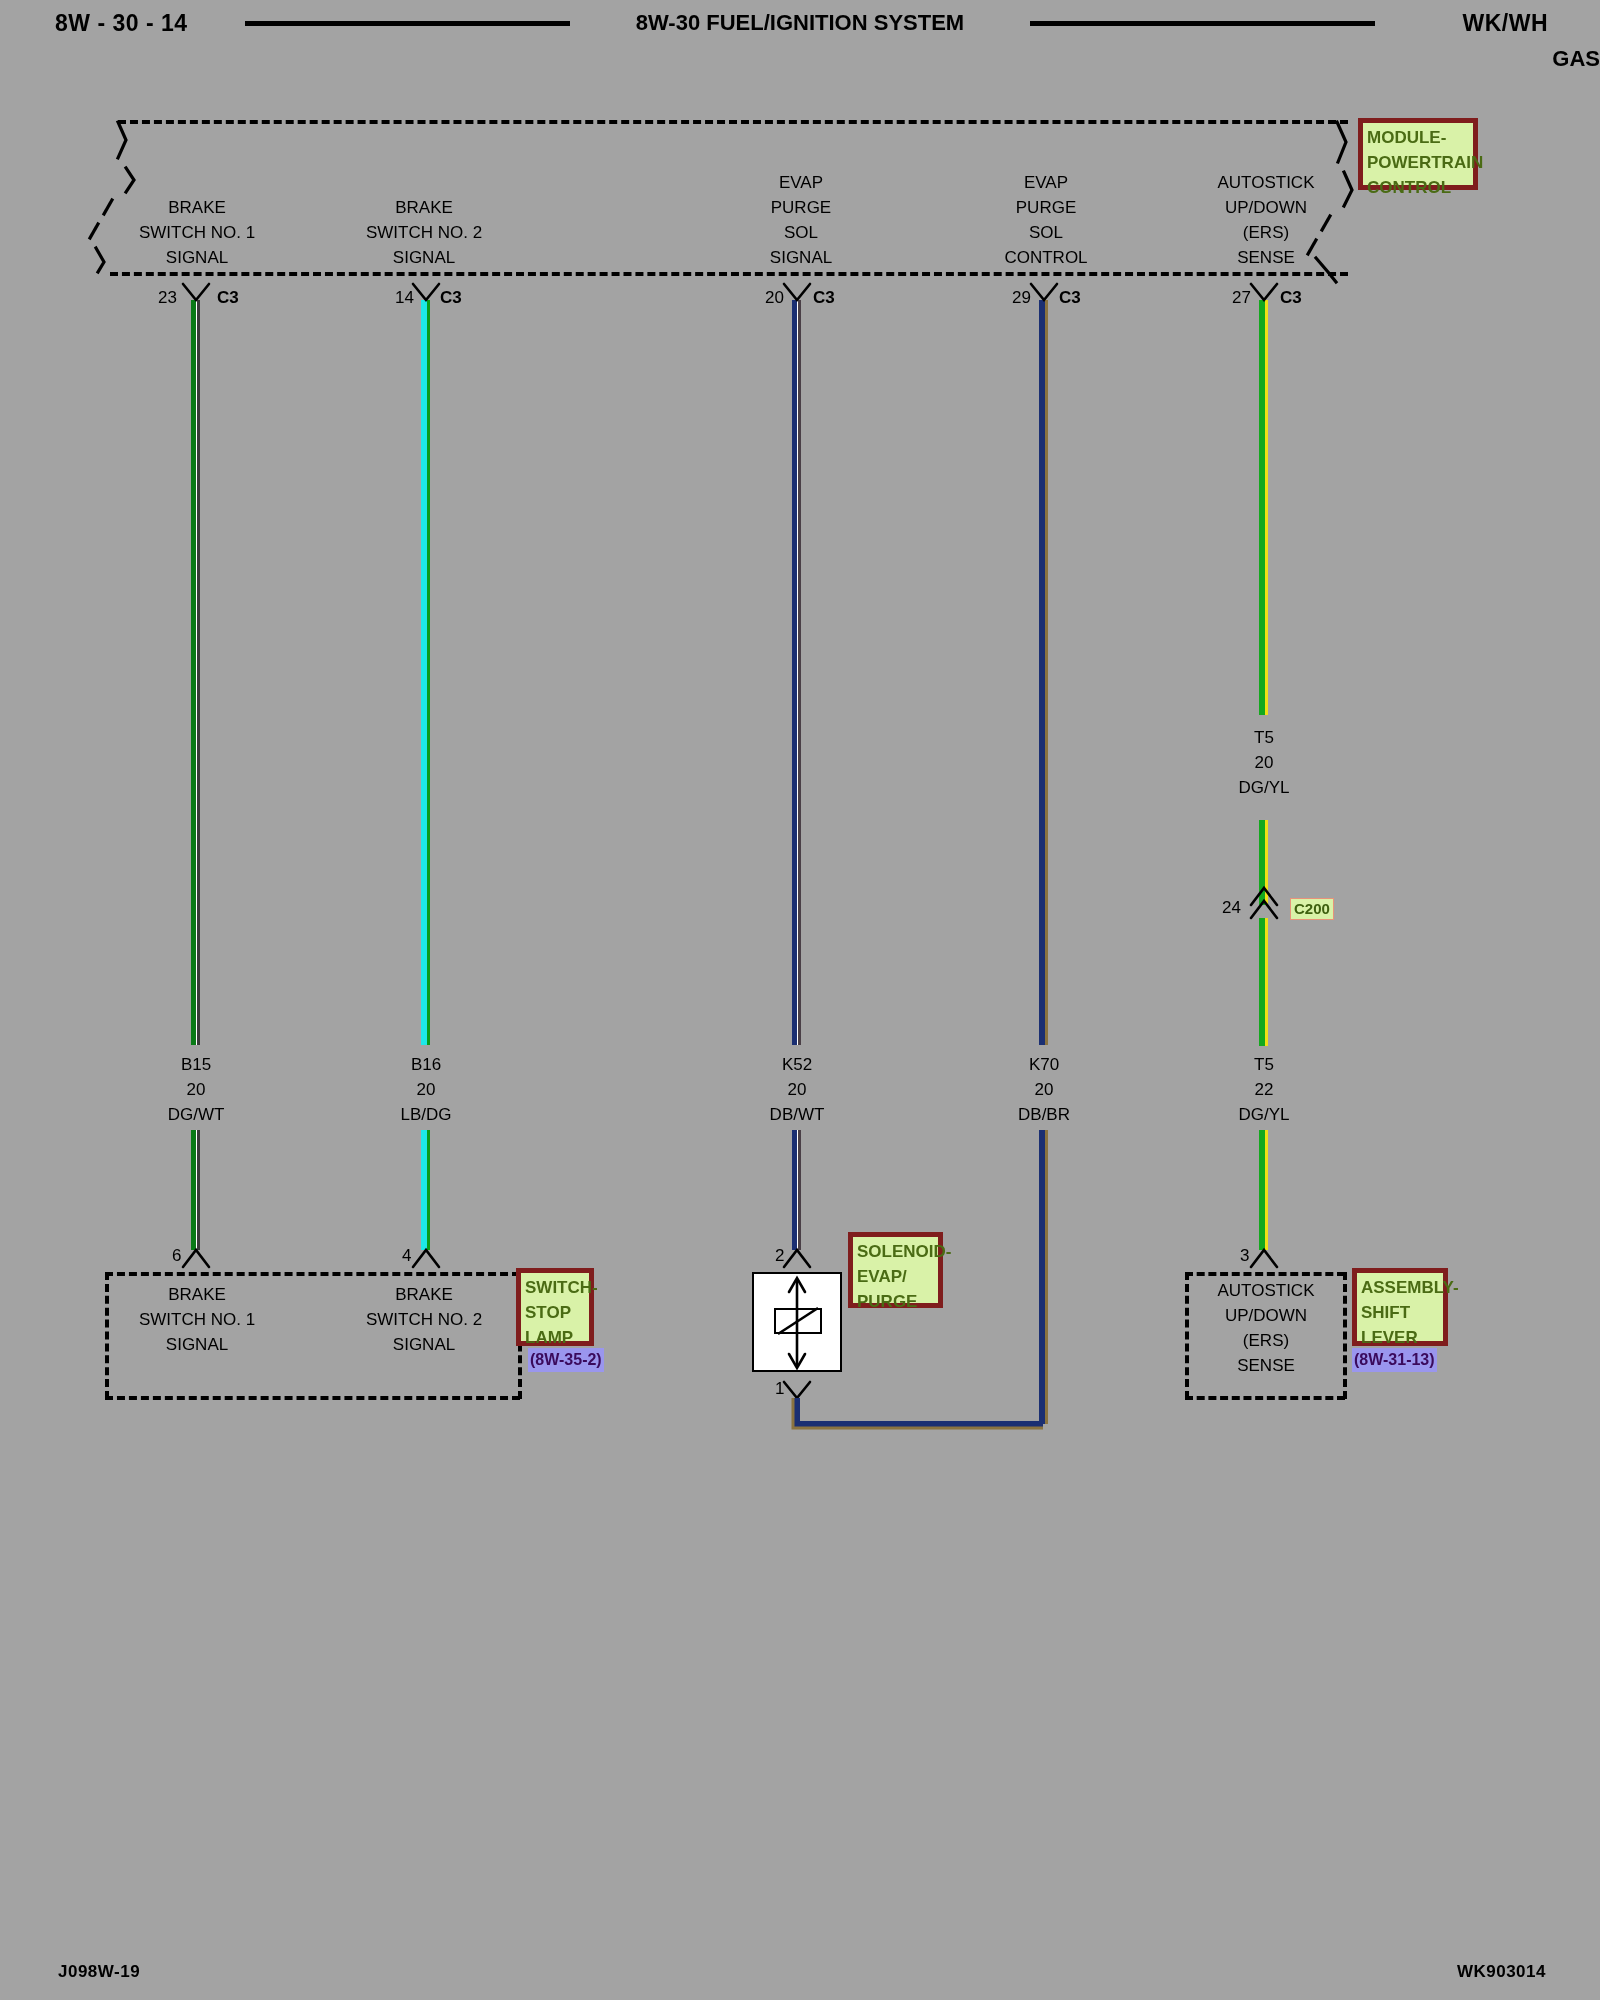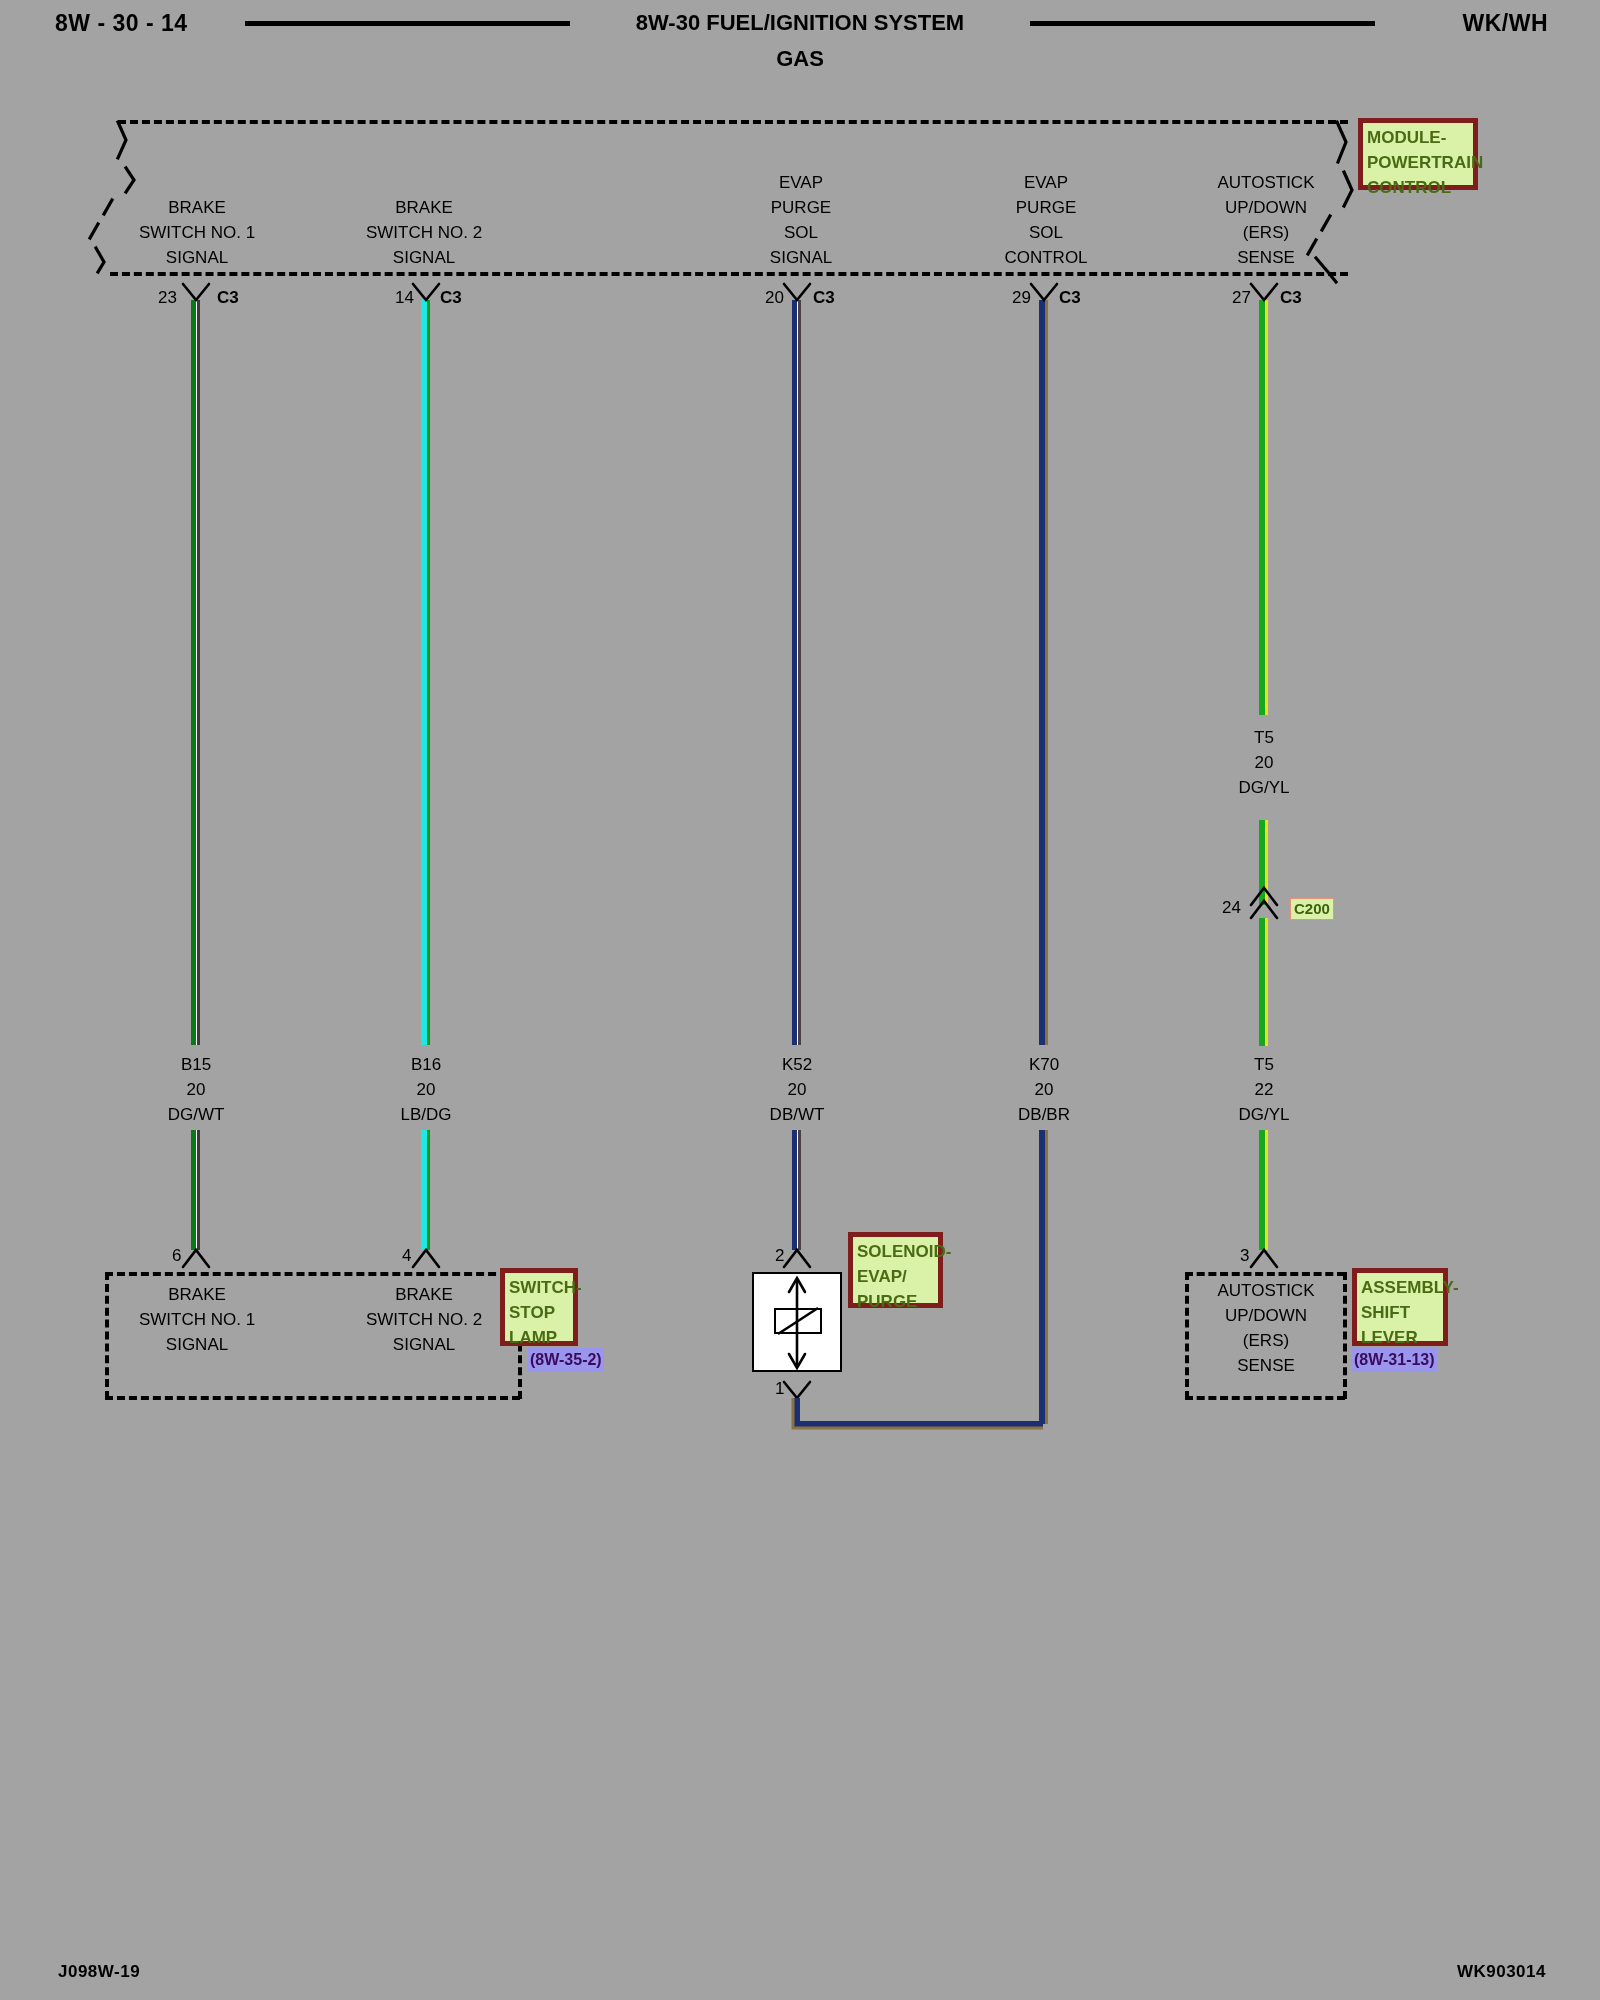--- a/index.html
+++ b/index.html
@@ -35,21 +35,21 @@
     top: 10px;
     text-align: center;
     font-weight: bold;
     font-size: 22px;
     white-space: nowrap;
   }
   .hdr-sub {
     position: absolute;
     left: 0; right: 0;
     top: 46px;
-    text-align: center;
+    text-align: right;
     font-weight: bold;
     font-size: 22px;
   }
   .hdr-rule {
     position: absolute;
     height: 5px;
     background: #000;
     top: 21px;
   }
   .hdr-rule.l { left: 245px;  width: 325px; }
@@ -299,21 +299,21 @@
     <div>BRAKE</div>
     <div>SWITCH NO. 1</div>
     <div>SIGNAL</div>
   </div>
   <div class="t c" style="left:424px; top:1282px;">
     <div>BRAKE</div>
     <div>SWITCH NO. 2</div>
     <div>SIGNAL</div>
   </div>
 
-  <div class="callout" style="left:500px; top:1268px; width:78px; height:78px;">SWITCH-STOP LAMP</div>
+  <div class="callout" style="left:516px; top:1268px; width:78px; height:78px;">SWITCH-STOP LAMP</div>
   <div class="ref" style="left:528px; top:1348px;">(8W-35-2)</div>
 
   <div class="t" style="left:775px; top:1243px;">2</div>
   <div class="t" style="left:775px; top:1376px;">1</div>
 
   <div class="sol-box" style="left:752px; top:1272px; width:90px; height:100px;"></div>
   <div class="sol-coil" style="left:774px; top:1308px; width:48px; height:26px;"></div>
 
   <div class="callout" style="left:848px; top:1232px; width:95px; height:76px;">SOLENOID-EVAP/ PURGE</div>
 

